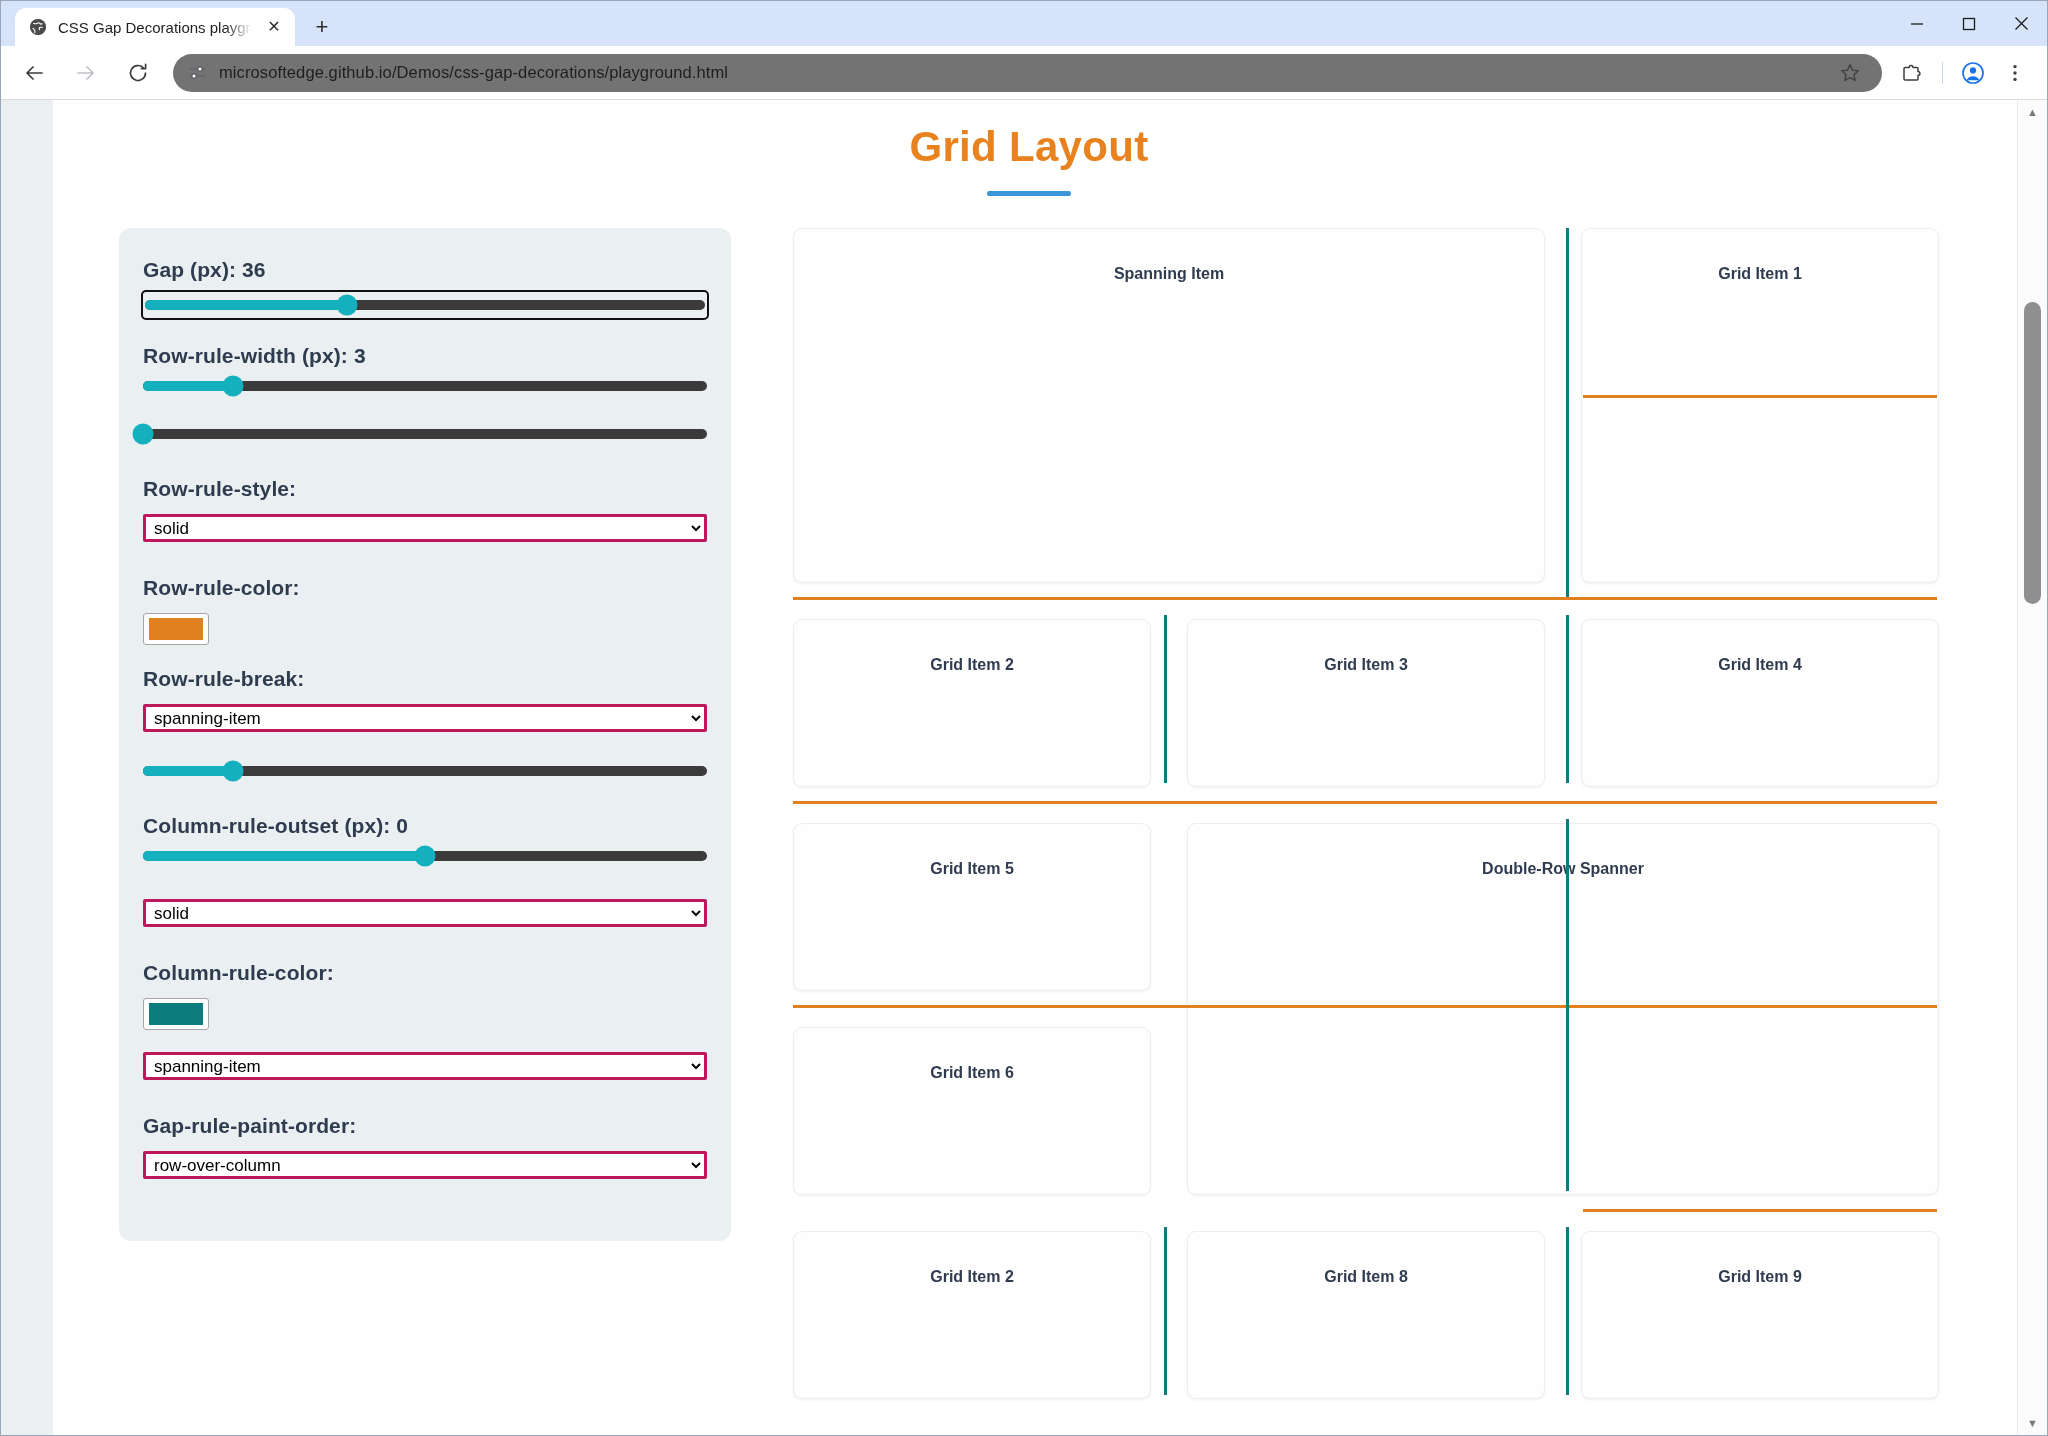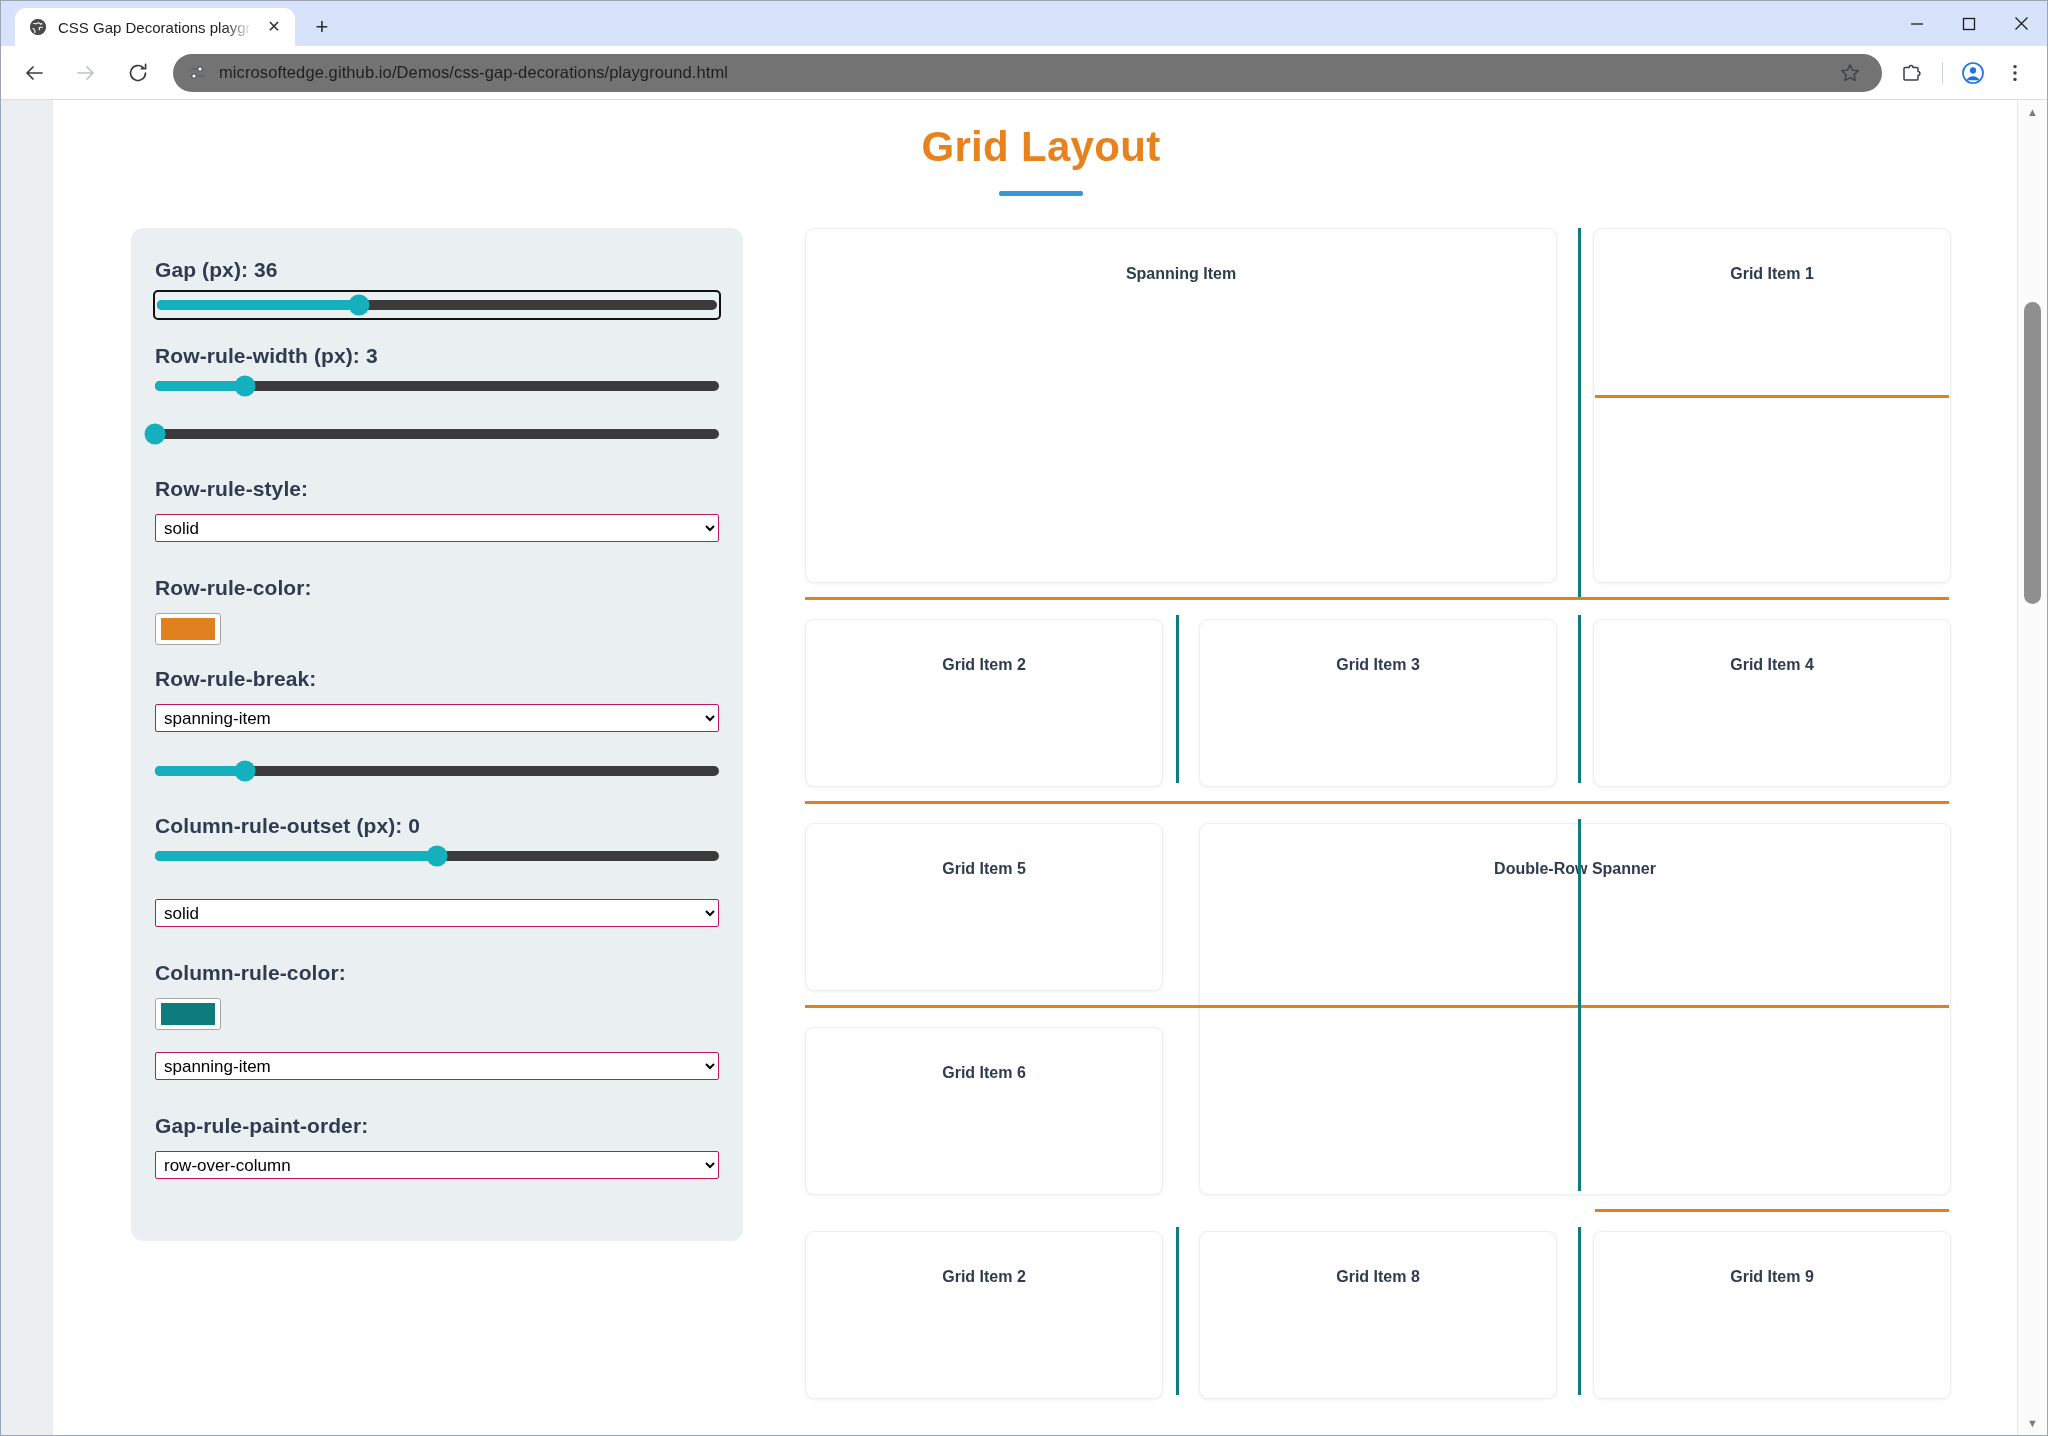--- a/index.html
+++ b/index.html
@@ -142,21 +142,21 @@
     overflow: hidden;
   }
   .page-inner {
     position: absolute;
     left: 52px; right: 0; top: 0; bottom: 0;
     background: #ffffff;
     padding: 0 0 0 0;
   }
   .content {
     position: absolute;
-    left: 16px; top: -32px;
+    left: 4px; top: -32px;
     width: 1944px;
   }
 
   h1.title {
     text-align: center;
     font-size: 42px;
     color: #e8821e;
     font-weight: 700;
     letter-spacing: 0.3px;
     padding-top: 55px;
@@ -217,21 +217,21 @@
     background: #15b0bd;
     border-radius: 50%;
     top: 50%;
     transform: translate(-50%, -50%);
   }
   select.ctl-select {
     width: 100%;
     height: 28px;
     font-size: 17px;
     font-family: "Liberation Sans", sans-serif;
-    border: 1px solid #be185d;
+    border: 3px solid #be185d;
     border-radius: 2px;
     background: #ffffff;
     color: #000;
     padding: 0 4px;
     margin-bottom: 28px;
   }
   .swatch {
     width: 66px; height: 32px;
     border: 1px solid #a6a6a6;
     border-radius: 3px;

